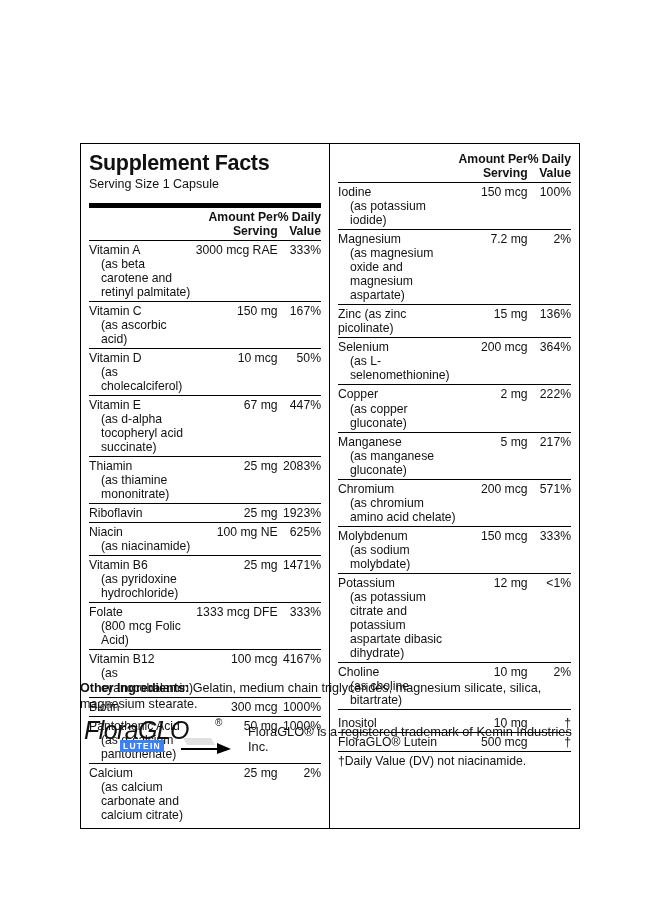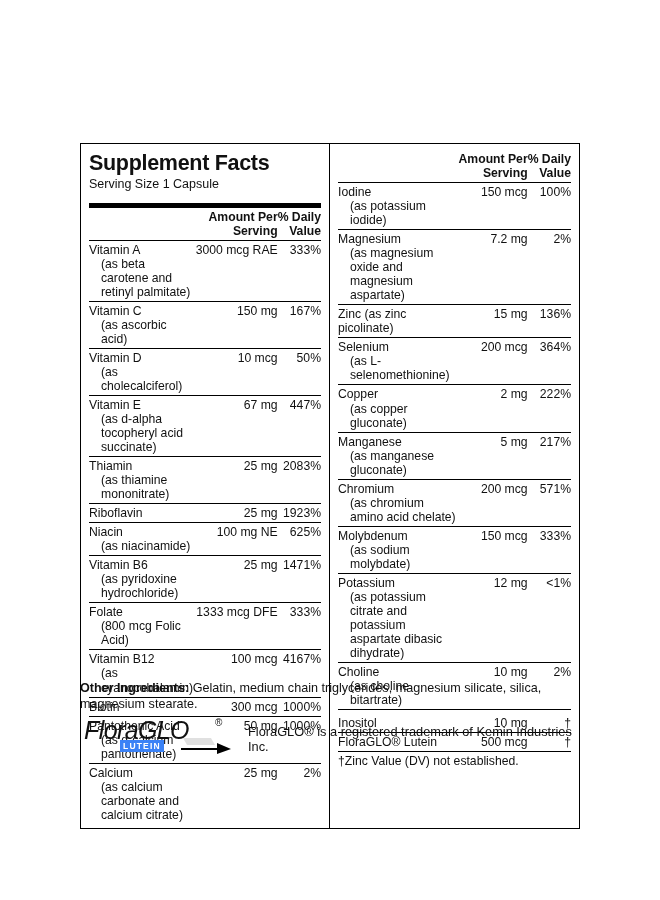--- a/index.html
+++ b/index.html
@@ -387,21 +387,21 @@
           <td class="c-dv">†</td>
         </tr>
         <tr class="row-line">
           <td class="c-name">
             <span>FloraGLO® Lutein</span>
           </td>
           <td class="c-amt">500 mcg</td>
           <td class="c-dv">†</td>
         </tr>
         <tr>
-          <td colspan="3" class="footnote nb">†Zinc Value (DV) not established.</td>
+          <td colspan="3" class="footnote nb">†Daily Value (DV) not niacinamide.</td>
         </tr>
       </tbody>
         </table>
     </div>
   </div>
 
   <div class="other">
     <b>Other Ingredients:</b><span> Gelatin, medium chain triglycerides, magnesium silicate, silica, magnesium stearate.</span>
   </div>
 

